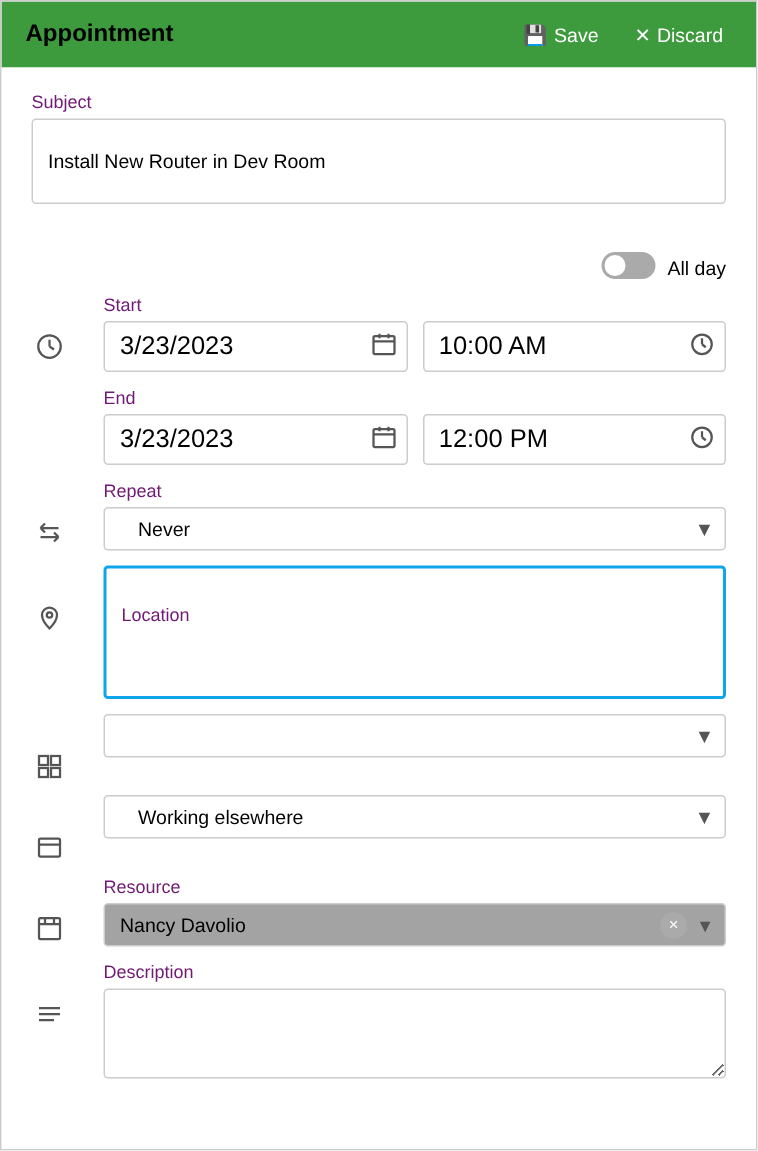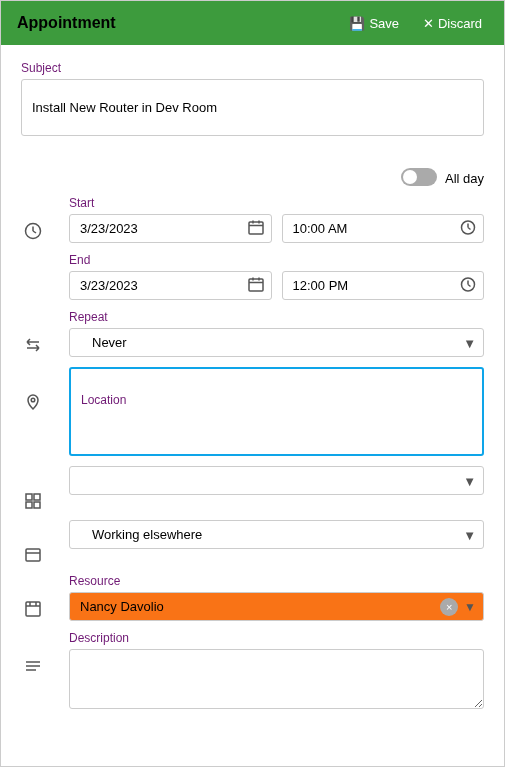--- a/index.html
+++ b/index.html
@@ -144,21 +144,21 @@
 
     .field-with-icon {
       position: relative;
     }
 
     .field-with-icon input {
       width: 100%;
       border: 1px solid #ccc;
       border-radius: 3px;
       padding: 6px 30px 6px 10px;
-      font-size: 13px;
+      font-size: 17px;
       background: #fff;
     }
 
     .field-icon {
       position: absolute;
       right: 8px;
       top: 50%;
       transform: translateY(-50%);
       color: #777;
       cursor: pointer;
@@ -231,21 +231,21 @@
     .resource-field {
       position: relative;
     }
 
     .resource-field input {
       width: 100%;
       border: 1px solid #ccc;
       border-radius: 3px;
       padding: 6px 56px 6px 10px;
       font-size: 13px;
-      background: #f97316;
+      background: #a3a3a3;
     }
 
     .resource-icons {
       position: absolute;
       right: 4px;
       top: 50%;
       transform: translateY(-50%);
       display: flex;
       align-items: center;
       gap: 2px;

